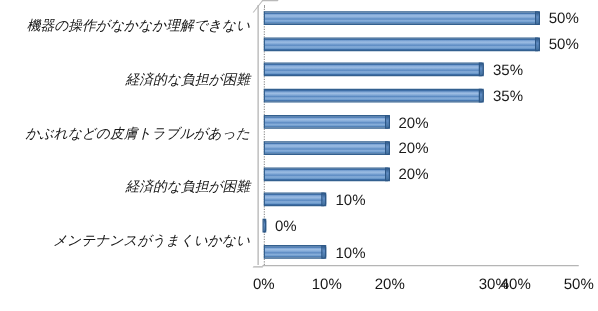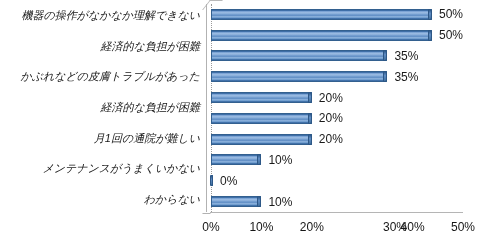--- a/index.html
+++ b/index.html
@@ -172,27 +172,21 @@
       <div class="cat-row">
         <span class="cat-label">経済的な負担が困難</span>
       </div>
       <div class="cat-row">
         <span class="cat-label">かぶれなどの皮膚トラブルがあった</span>
       </div>
       <div class="cat-row">
         <span class="cat-label">経済的な負担が困難</span>
       </div>
       <div class="cat-row">
-        <span class="cat-label">月1回の通院が難しい</span>
-      </div>
-      <div class="cat-row">
         <span class="cat-label">メンテナンスがうまくいかない</span>
-      </div>
-      <div class="cat-row">
-        <span class="cat-label">わからない</span>
       </div>
     </div>
 
   <div id="plot">
     <div id="wall-top"></div>
     <div id="wall-left"></div>
     <div id="axis-left"></div>
     <div id="floor">
       <div class="slant"></div>
       <div class="base"></div>

